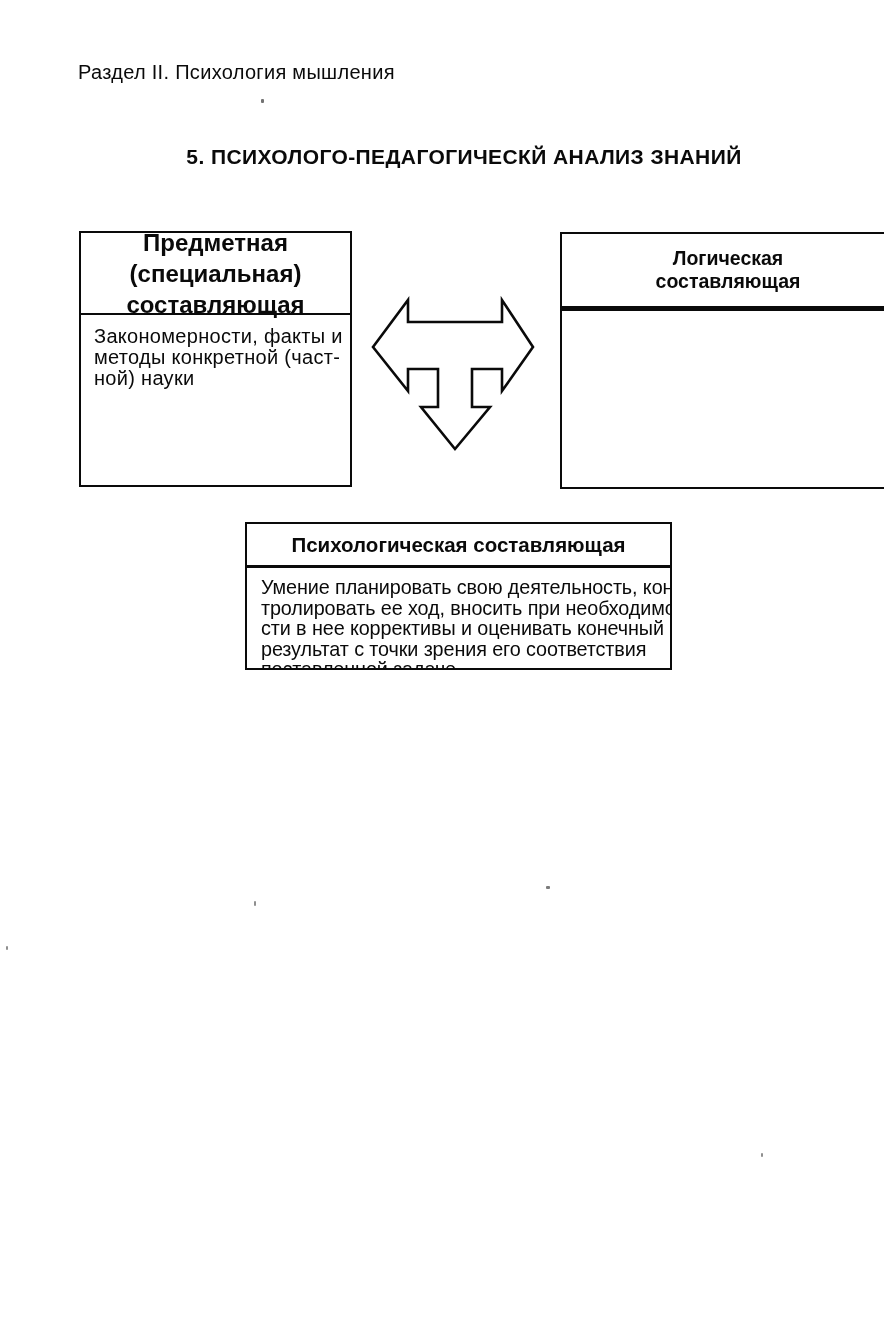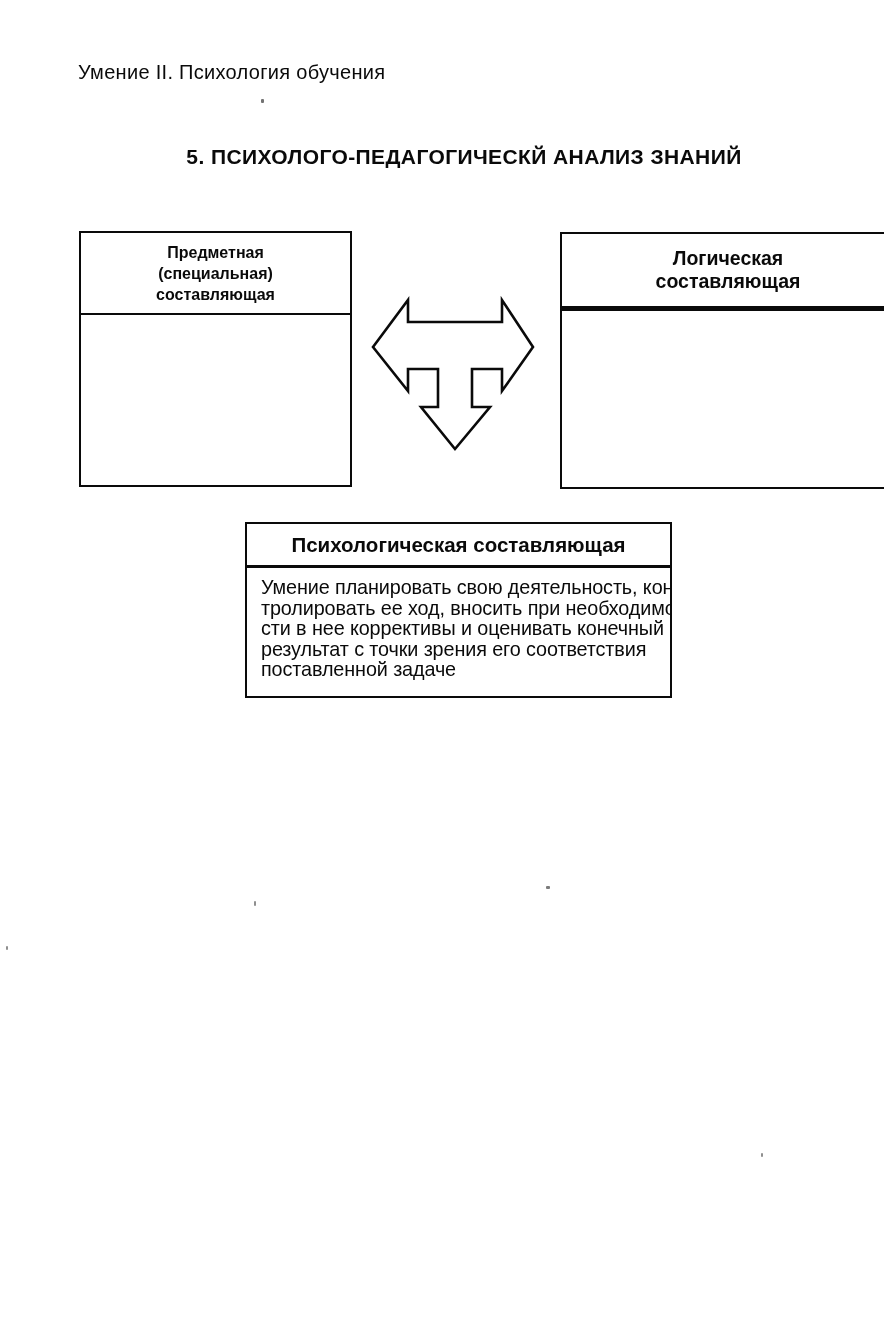--- a/index.html
+++ b/index.html
@@ -39,36 +39,36 @@
     text-align: center;
     font-weight: bold;
     border-bottom: 2px solid #0a0a0a;
     box-sizing: border-box;
     white-space: pre;
   }
   .box-body { white-space: pre; }
 
   
   .box-subject { left: 79px; top: 231px; width: 273px; height: 256px; }
-  .box-subject .box-header { height: 82px; font-size: 16px; line-height: 21px; }
+  .box-subject .box-header { height: 82px; font-size: 24px; line-height: 31px; }
   .box-subject .box-body {
     padding: 11px 6px 0 13px;
     font-size: 20px; line-height: 21px; letter-spacing: 0.3px;
   }
 
   
   .box-logical { left: 560px; top: 232px; width: 336px; height: 257px; }
   .box-logical .box-header { height: 77px; font-size: 19.5px; line-height: 23px; border-bottom-width: 5px; }
   .box-logical .box-body {
     padding: 13px 2px 0 12px;
     font-size: 19.5px; line-height: 21.7px; letter-spacing: 0.1px;
   }
 
   
-  .box-psych { left: 245px; top: 522px; width: 427px; height: 176px; }
+  .box-psych { left: 245px; top: 522px; width: 427px; height: 148px; }
   .box-psych .box-header { height: 44px; font-size: 20.5px; border-bottom-width: 3px; }
   .box-psych .box-body {
     padding: 9px 4px 0 14px;
     font-size: 19.8px; line-height: 20.6px; letter-spacing: -0.1px;
   }
 
   .arrow-wrap { position: absolute; left: 365px; top: 292px; width: 176px; height: 164px; }
   .arrow-wrap svg { display: block; }
 
   .speck { position: absolute; background: #444; border-radius: 1px; }
@@ -76,28 +76,31 @@
   .speck-2 { left: 546px; top: 886px; width: 4px; height: 3px; opacity: .7; }
   .speck-3 { left: 254px; top: 901px; width: 2px; height: 5px; opacity: .6; }
   .speck-4 { left: 6px;   top: 946px; width: 2px; height: 4px; opacity: .6; }
   .speck-5 { left: 761px; top: 1153px; width: 2px; height: 4px; opacity: .6; }
 </style>
 </head>
 <body>
 
 <div class="page">
 
-  <div class="section-header">Умение II. Психология обучения</div>
+  <div class="section-header">Раздел II. Психология мышления</div>
 
   <div class="doc-title">5. ПСИХОЛОГО-ПЕДАГОГИЧЕСКЙ АНАЛИЗ ЗНАНИЙ</div>
 
   <div class="box box-subject">
     <div class="box-header">Предметная
 (специальная)
 составляющая</div>
+    <div class="box-body">Закономерности, факты и
+методы конкретной (част-
+ной) науки</div>
   </div>
 
   <div class="box box-logical">
     <div class="box-header">Логическая
 составляющая</div>
   </div>
 
   <div class="arrow-wrap">
     <svg width="176" height="164" viewBox="0 0 176 164" xmlns="http://www.w3.org/2000/svg">
       <polygon points="8,55 43,8 43,30 137,30 137,8 168,55 137,99 137,77 107,77 107,115 125,115 90,157 56,115 73,115 73,77 43,77 43,99" fill="#ffffff" stroke="#0a0a0a" stroke-width="2.6" stroke-linejoin="miter"></polygon>

